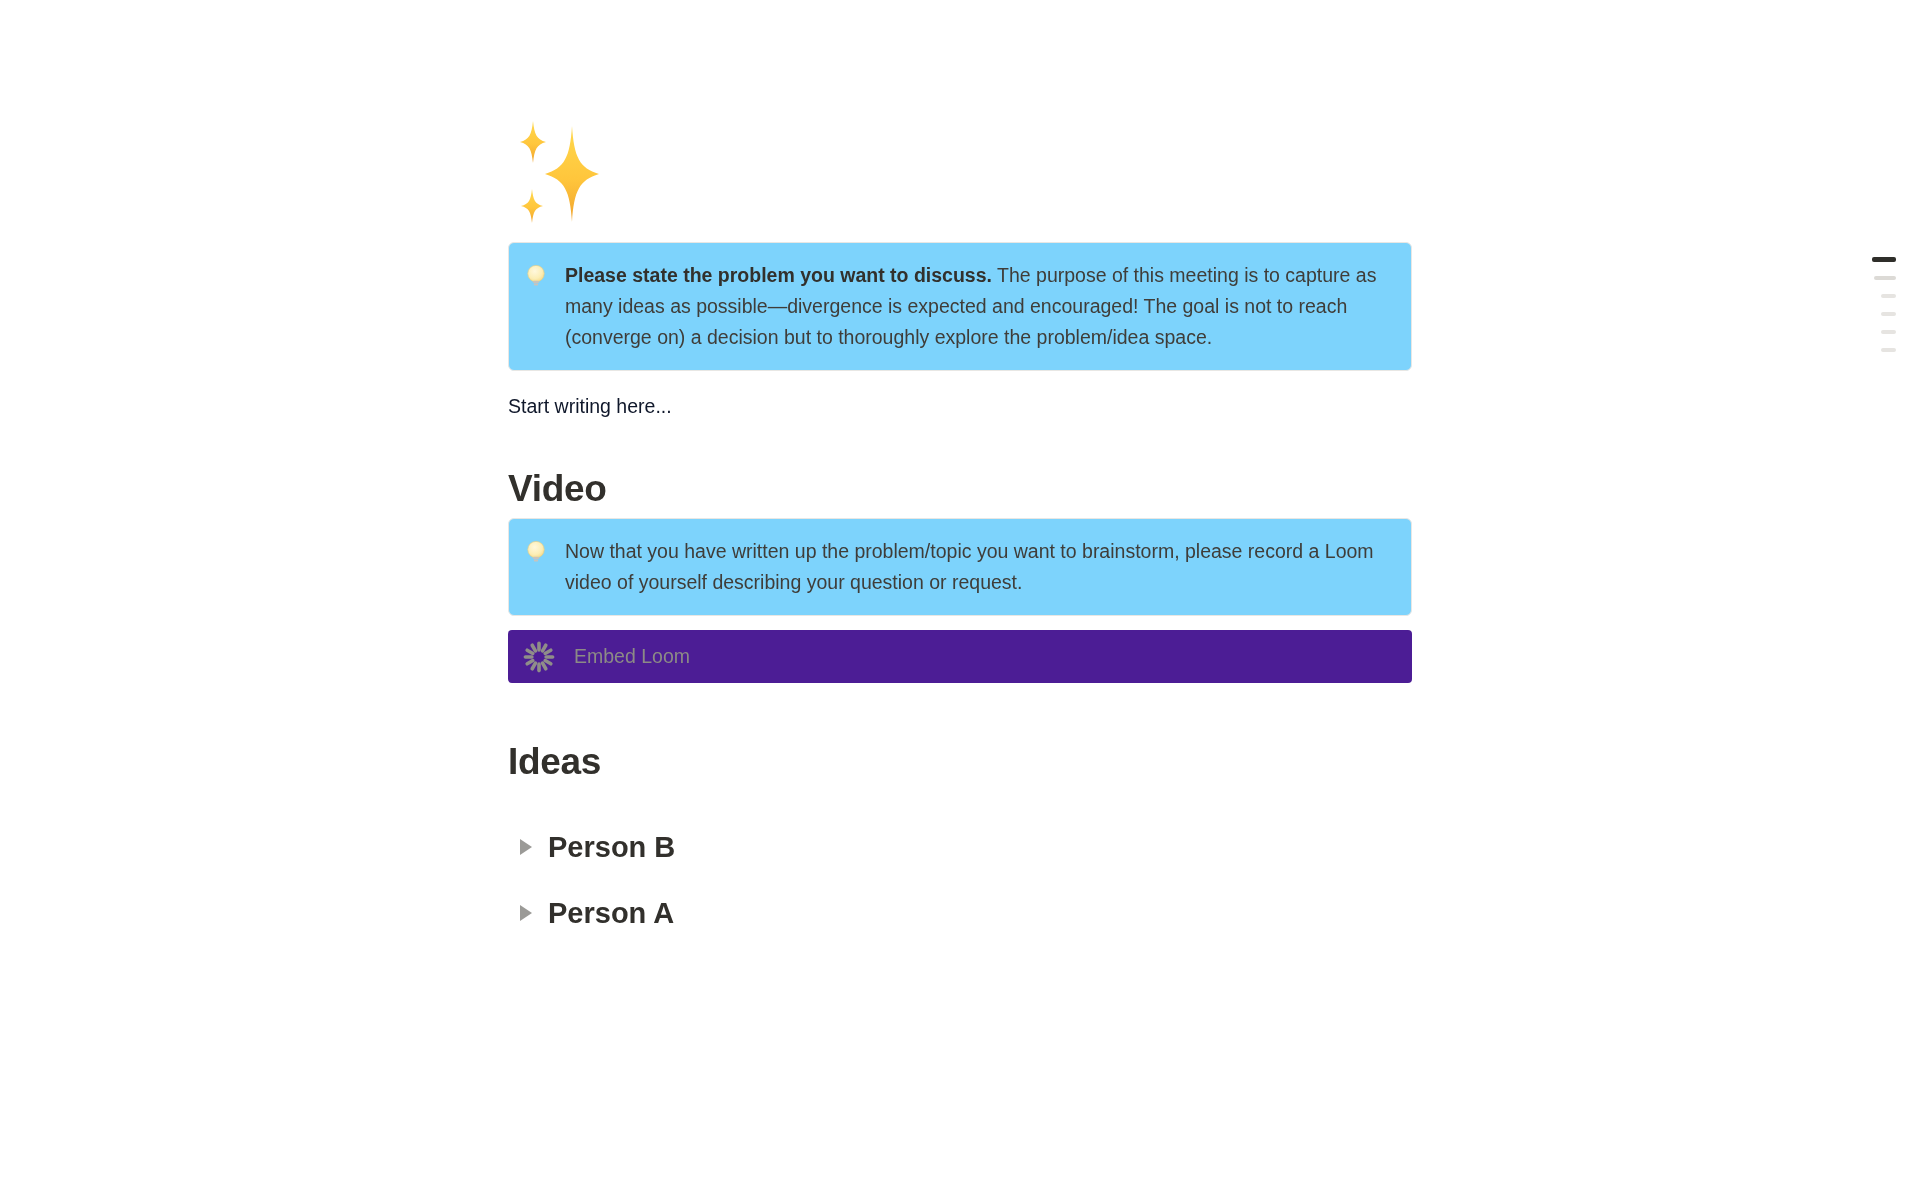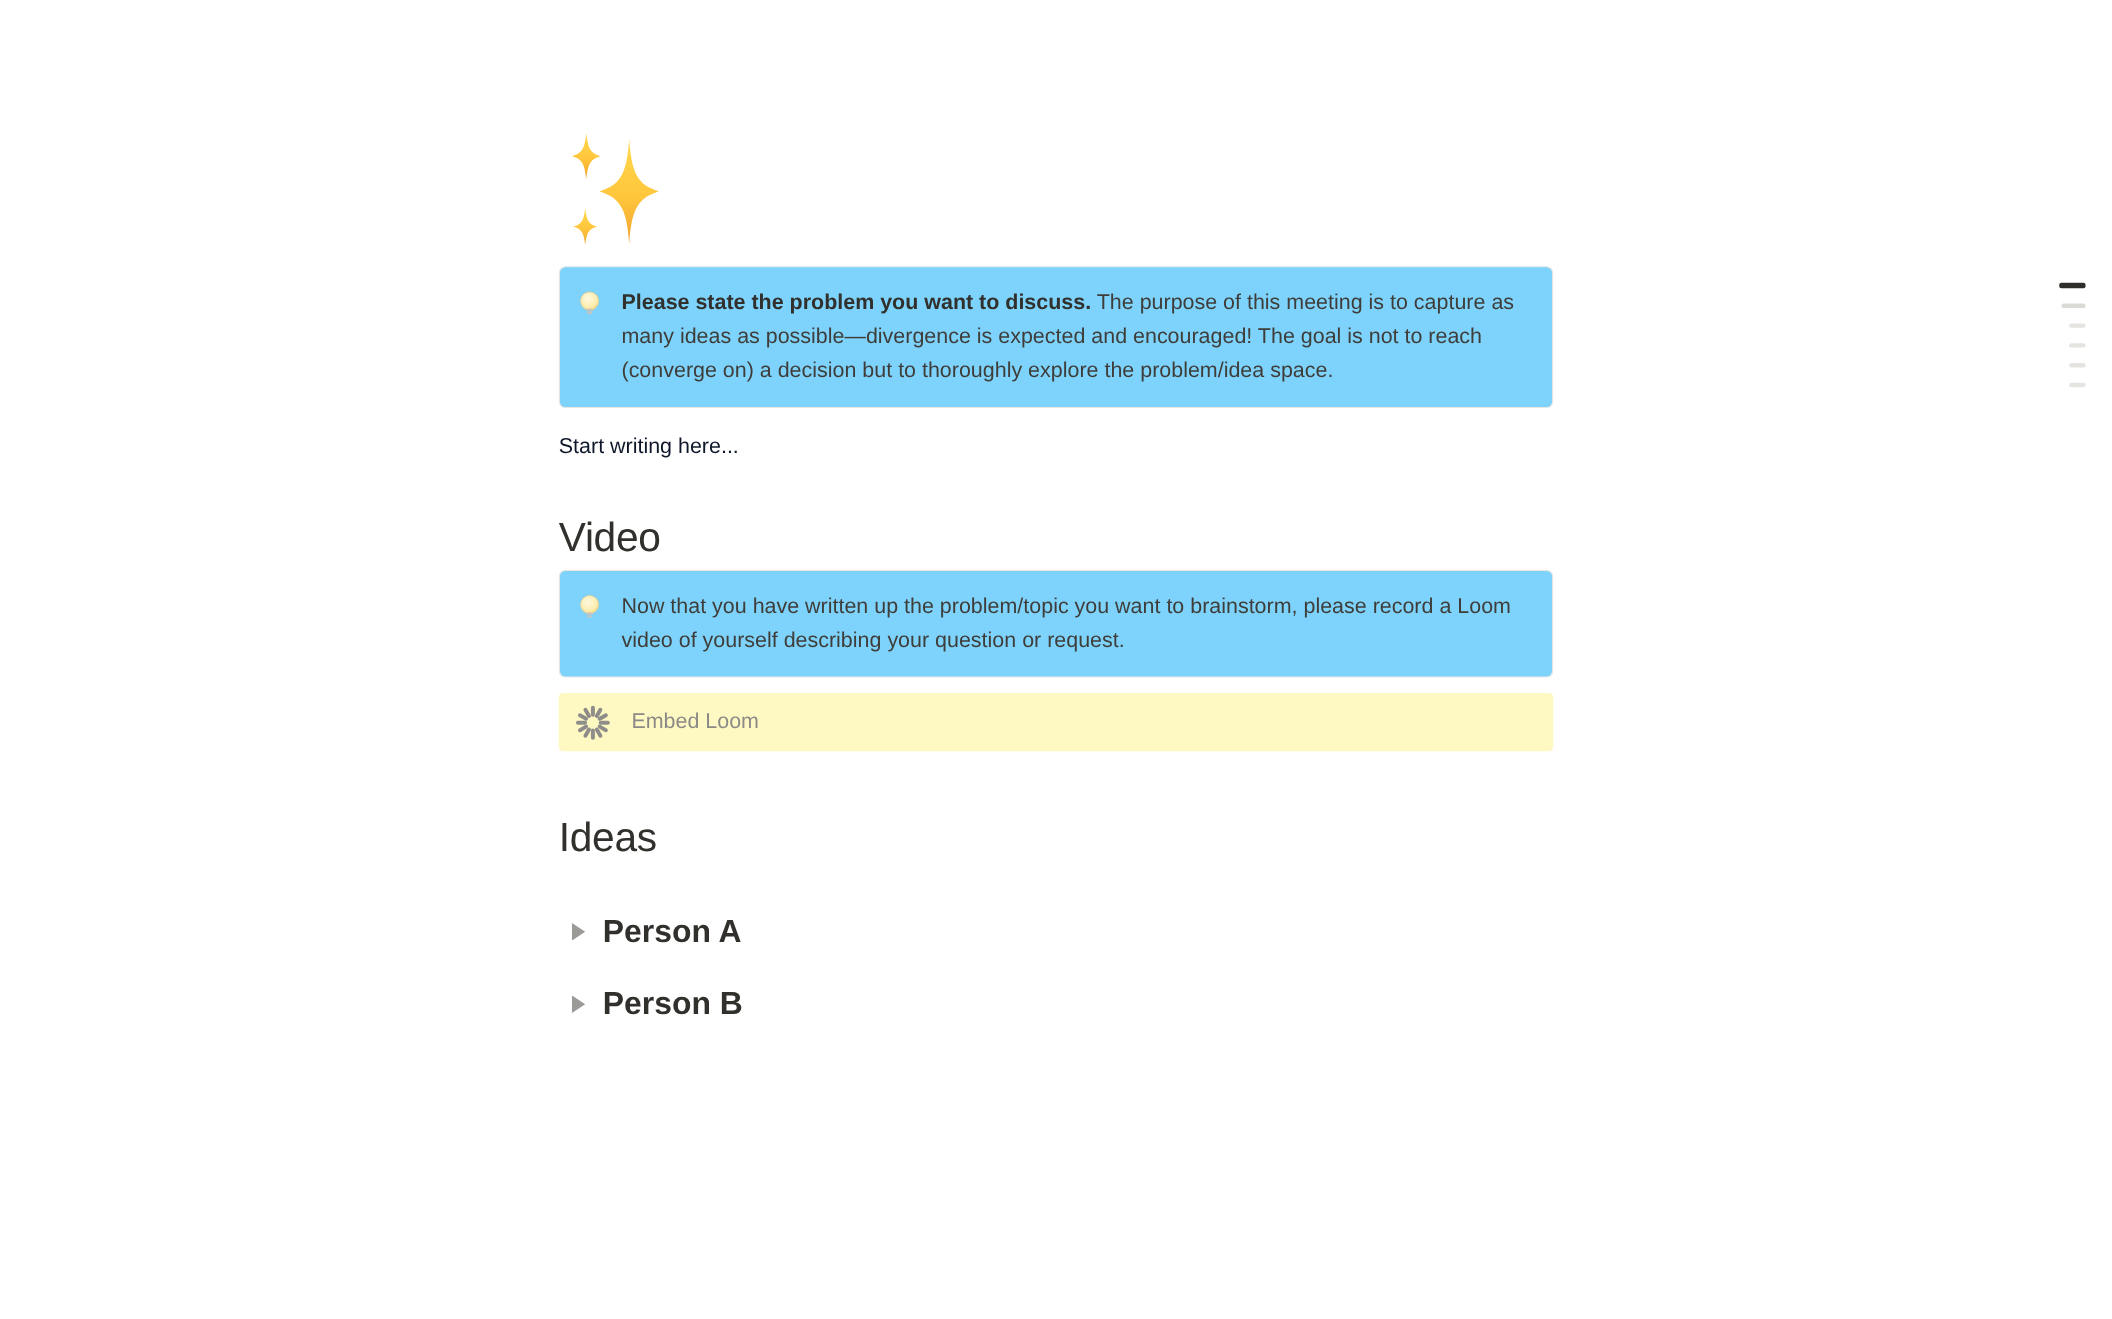--- a/index.html
+++ b/index.html
@@ -32,29 +32,29 @@
   .callout .txt p { margin: 0; }
   .callout .txt p + p { margin-top: 14px; }
   .bold { font-weight: 700; color: #32302c; }
 
   .placeholder {
     color: #0f172a; font-size: 19.5px; line-height: 31px; margin-top: 20px;
     cursor: text;
   }
 
   .h2 {
-    font-size: 37px; line-height: 45px; font-weight: 400;
+    font-size: 37px; line-height: 45px; font-weight: 700;
     margin: 44px 0 0 0; color: #32302c; letter-spacing: -0.3px;
   }
   .h2.ideas { margin-top: 56px; }
   .callout.video { margin-top: 7px; }
 
   .embed {
     margin-top: 14px; height: 53px;
-    background: #fef9c3; border-radius: 4px;
+    background: #4c1d95; border-radius: 4px;
     display: flex; align-items: center; gap: 18px;
     padding-left: 14px; cursor: pointer;
   }
   .embed-label { color: #8c8a86; font-size: 19.5px; }
 
   .toggle { display: flex; align-items: center; gap: 16px; padding-left: 12px; margin-top: 44px; cursor: pointer; }
   .toggle + .toggle { margin-top: 28px; }
   .tri {
     width: 0; height: 0;
     border-top: 8px solid transparent;
@@ -151,26 +151,26 @@
         </g>
       </svg>
     </span>
     <span class="embed-label">Embed Loom</span>
   </div>
 
   <h2 class="h2 ideas">Ideas</h2>
 
   <div class="toggle">
     <span class="tri"></span>
-    <h3 class="toggle-label">Person A</h3>
+    <h3 class="toggle-label">Person B</h3>
   </div>
 
   <div class="toggle">
     <span class="tri"></span>
-    <h3 class="toggle-label">Person B</h3>
+    <h3 class="toggle-label">Person A</h3>
   </div>
 
 </div>
 
 <div class="outline">
   <div class="bar b0"></div>
   <div class="bar b1"></div>
   <div class="bar"></div>
   <div class="bar"></div>
   <div class="bar"></div>

